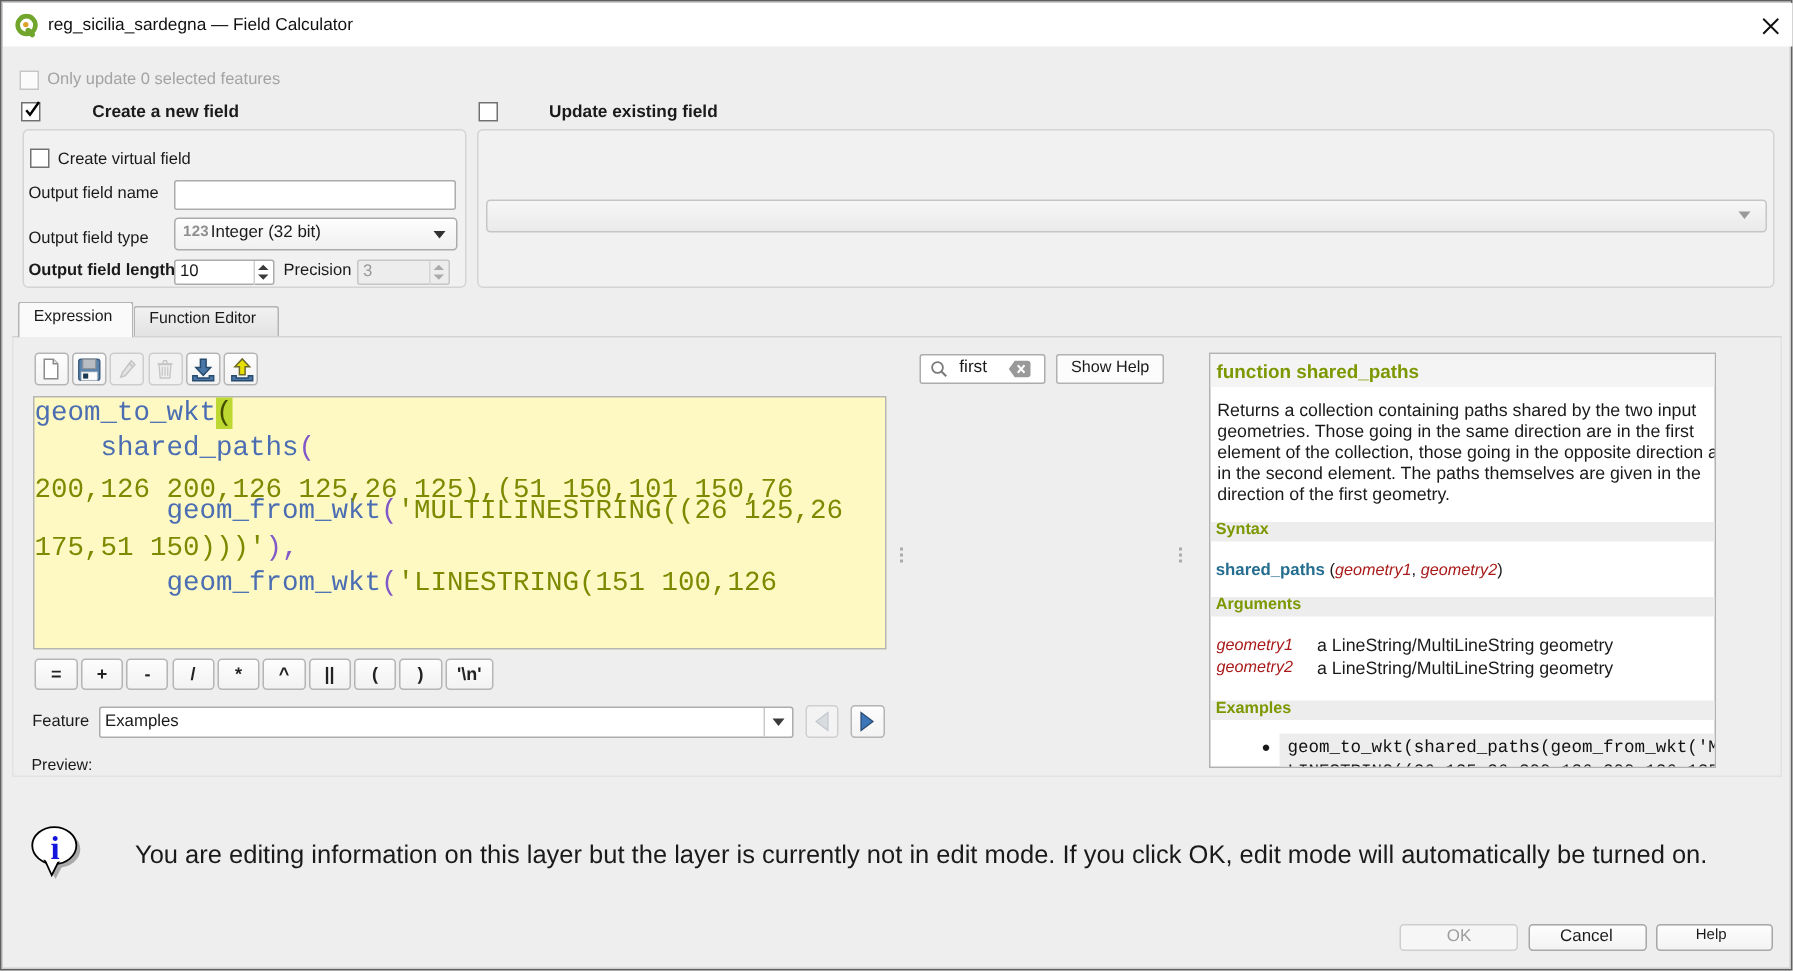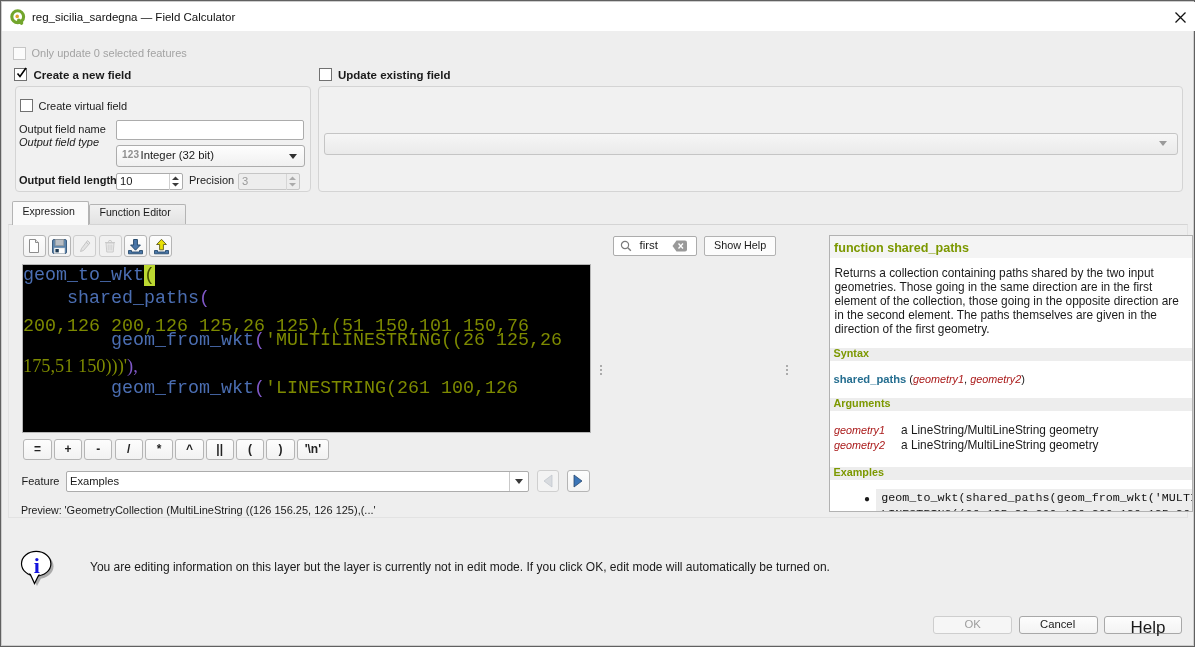--- a/index.html
+++ b/index.html
@@ -4,38 +4,38 @@
 <style>
   html,body{margin:0;padding:0;}
   body{width:1195px;height:647px;overflow:hidden;font-family:"Liberation Sans",sans-serif;font-size:11px;color:#1a1a1a;}
   .abs{position:absolute;}
   #win{position:absolute;left:0;top:0;width:1195px;height:647px;background:#eeeeee;border:1px solid #606060;box-sizing:border-box;box-shadow:inset 0 0 0 1px rgba(130,130,130,0.30);}
   #titlebar{position:absolute;left:1px;top:1px;width:1193px;height:29px;background:#ffffff;}
   .cb{position:absolute;width:13px;height:13px;background:#fff;border:1px solid #717171;box-sizing:border-box;}
   .cb.dis{border-color:#c6c6c6;background:#fbfbfb;}
   .grp{position:absolute;background:#f1f1f1;border:1px solid #d4d4d4;border-radius:4px;box-sizing:border-box;}
   .lbl{position:absolute;white-space:nowrap;}
-  .b{font-weight:bold;font-size:11.5px;}
+  .b{font-weight:bold;font-size:11.5px;margin-left:28px;}
   .inp{position:absolute;background:#fff;border:1px solid #acacac;border-radius:2px;box-sizing:border-box;}
   .combo{position:absolute;background:linear-gradient(#fefefe,#f0f0f0);border:1px solid #acacac;border-radius:3px;box-sizing:border-box;}
   .combo.dis{background:linear-gradient(#f6f6f6,#eaeaea);border-color:#c5c5c5;}
   .spin{position:absolute;background:#fff;border:1px solid #acacac;border-radius:2px;box-sizing:border-box;}
   .spin.dis{background:#ededed;border-color:#c6c6c6;}
   .tri-d{position:absolute;width:0;height:0;border-left:4px solid transparent;border-right:4px solid transparent;border-top:5px solid #303030;}
   .btn{position:absolute;background:linear-gradient(#fdfdfd,#f3f3f3);border:1px solid #b5b5b5;border-radius:3px;box-sizing:border-box;text-align:center;}
   .opbtn{position:absolute;height:21px;background:linear-gradient(#fdfdfd,#f2f2f2);border:1px solid #b5b5b5;border-radius:3px;box-sizing:border-box;text-align:center;font-size:12px;font-weight:bold;color:#222;line-height:19px;}
-  #editor{position:absolute;left:20.5px;top:263px;width:569px;height:169px;background:#000000;border:1px solid #b5b5b5;box-sizing:border-box;padding-left:36px;}
+  #editor{position:absolute;left:20.5px;top:263px;width:569px;height:169px;background:#fef9c3;border:1px solid #b5b5b5;box-sizing:border-box;padding-left:36px;}
   .cl{position:absolute;left:0.5px;white-space:pre;font-family:"Liberation Mono",monospace;font-size:18.34px;line-height:22.5px;height:22.5px;}
   .fn{color:#4b6eb2;}
   .pu{color:#8058c8;}
   .st{color:#7d8a00;}
   .hl{background:#bcd831;color:#454e00;}
   #tree{position:absolute;left:611px;top:262px;width:170.5px;height:249px;background:#fff;border:1px solid #b2b2b2;box-sizing:border-box;font-size:11.8px;}
   .trow{position:absolute;white-space:nowrap;line-height:14px;}
-  #help{position:absolute;left:828px;top:234px;width:364px;height:277px;background:#fff;border:1px solid #b2b2b2;box-sizing:border-box;overflow:hidden;font-size:11.85px;}
+  #help{position:absolute;left:805px;top:234px;width:338px;height:277px;background:#fff;border:1px solid #b2b2b2;box-sizing:border-box;overflow:hidden;font-size:11.85px;}
   .hbar{position:absolute;left:0;background:#ededed;}
   .holive{color:#7c9800;font-weight:bold;font-size:10.8px;}
   .hred{color:#aa1a1a;font-style:italic;}
 </style>
 </head>
 <body>
 <div id="win">
   <div id="titlebar">
     <svg class="abs" style="left:8px;top:7px;" width="17" height="17" viewBox="0 0 17 17">
       <circle cx="7.7" cy="7.7" r="5.9" fill="none" stroke="#72a52c" stroke-width="3.1"></circle>
@@ -58,21 +58,21 @@
   <div class="lbl b" style="left:32.5px;top:68px;">Create a new field</div>
 
   <div class="cb" style="left:318px;top:67px;"></div>
   <div class="lbl b" style="left:337px;top:68px;">Update existing field</div>
 
   <div class="grp" style="left:14px;top:85px;width:295.5px;height:106px;"></div>
   <div class="cb" style="left:18.5px;top:98px;"></div>
   <div class="lbl" style="left:37.5px;top:98.5px;">Create virtual field</div>
   <div class="lbl" style="left:18px;top:122px;">Output field name</div>
   <div class="inp" style="left:114.5px;top:119px;width:188px;height:20px;"></div>
-  <div class="lbl" style="left:18px;top:135px;font-style:italic;">Output field type</div>
+  <div class="lbl" style="left:18px;top:152px;">Output field type</div>
   <div class="combo" style="left:114.5px;top:143.5px;width:189px;height:22px;"></div>
   <div class="lbl" style="left:121px;top:147.5px;color:#8f8f8f;font-size:10px;font-weight:bold;letter-spacing:0.2px;">123</div>
   <div class="lbl" style="left:139.5px;top:147.5px;font-size:11.3px;">Integer (32 bit)</div>
   <div class="tri-d" style="left:288px;top:152.5px;"></div>
   <div class="lbl" style="left:18px;top:173px;font-weight:bold;">Output field length</div>
   <div class="spin" style="left:114.5px;top:172px;width:67px;height:17px;"></div>
   <div class="lbl" style="left:119px;top:173.5px;font-size:11.2px;">10</div>
   <div class="abs" style="left:167.5px;top:172.5px;width:1px;height:16px;background:#d0d0d0;"></div>
   <svg class="abs" style="left:170px;top:175px;" width="9" height="11" viewBox="0 0 9 11">
       <path d="M1 4 L4.5 0.5 L8 4 Z" fill="#3a3a3a"></path>
@@ -131,22 +131,22 @@
   <svg class="abs" style="left:151.5px;top:236.5px;" width="17" height="17" viewBox="0 0 17 17">
     <path d="M6.6 11.8 V6.5 H3.6 L8.5 1.3 L13.4 6.5 H10.4 V11.8 Z" fill="#e8e004" stroke="#6d6a27" stroke-width="1"></path>
     <path d="M1.5 12.5 H4.5 V14 H12.5 V12.5 H15.5 V15.8 H1.5 Z" fill="#4a76a8" stroke="#274b6d" stroke-width="0.9"></path>
   </svg>
 
   <div id="editor">
     <div class="cl" style="top:0px;"><span class="fn">geom_to_wkt</span><span class="hl">(</span></div>
     <div class="cl" style="top:22.5px;">    <span class="fn">shared_paths</span><span class="pu">(</span></div>
     <div class="cl" style="top:45px;margin-top:20px;">        <span class="fn">geom_from_wkt</span><span class="pu">(</span><span class="st">'MULTILINESTRING((26 125,26</span></div>
     <div class="cl" style="top:51px;"><span class="st">200,126 200,126 125,26 125),(51 150,101 150,76</span></div>
-    <div class="cl" style="top:90px;font-family:Liberation Serif, serif;"><span class="st">175,51 150)))'</span><span class="pu">),</span></div>
-    <div class="cl" style="top:112.5px;">        <span class="fn">geom_from_wkt</span><span class="pu">(</span><span class="st">'LINESTRING(261 100,126</span></div>
+    <div class="cl" style="top:90px;"><span class="st">175,51 150)))'</span><span class="pu">),</span></div>
+    <div class="cl" style="top:112.5px;">        <span class="fn">geom_from_wkt</span><span class="pu">(</span><span class="st">'LINESTRING(151 100,126</span></div>
   </div>
 
   <div class="opbtn" style="left:22.4px;top:438px;width:28.4px;">=</div>
   <div class="opbtn" style="left:52.8px;top:438px;width:28.4px;">+</div>
   <div class="opbtn" style="left:83.1px;top:438px;width:28.4px;">-</div>
   <div class="opbtn" style="left:113.5px;top:438px;width:28.4px;">/</div>
   <div class="opbtn" style="left:143.8px;top:438px;width:28.4px;">*</div>
   <div class="opbtn" style="left:174.2px;top:438px;width:28.4px;">^</div>
   <div class="opbtn" style="left:204.5px;top:438px;width:28.4px;">||</div>
   <div class="opbtn" style="left:234.9px;top:438px;width:28.4px;">(</div>
@@ -161,21 +161,20 @@
   <div class="btn" style="left:535.5px;top:469px;width:22.5px;height:22px;border-color:#cfcfcf;background:#f3f3f3;"></div>
   <svg class="abs" style="left:540px;top:473px;" width="14" height="14" viewBox="0 0 14 14">
       <path d="M11 1 L3 7 L11 13 Z" fill="#d8dbdf" stroke="#c3c8ce" stroke-width="0.8"></path>
     </svg>
   <div class="btn" style="left:566px;top:469px;width:22.5px;height:22px;"></div>
   <svg class="abs" style="left:570px;top:473px;" width="14" height="14" viewBox="0 0 14 14">
       <path d="M3 1 L11 7 L3 13 Z" fill="#3c76b8" stroke="#28496e" stroke-width="0.8"></path>
     </svg>
 
   <div class="lbl" style="left:20px;top:503px;font-size:10.6px;">Preview:</div>
-  <div class="lbl" style="left:63.5px;top:502.5px;">'GeometryCollection (MultiLineString ((126 156.25, 126 125),(...'</div>
 
   <div class="inp" style="left:611.5px;top:234.5px;width:84px;height:20.5px;border-radius:2px;"></div>
   <svg class="abs" style="left:619px;top:238.5px;" width="12" height="12" viewBox="0 0 12 12">
       <circle cx="5" cy="5" r="3.6" fill="none" stroke="#7a7a7a" stroke-width="1.2"></circle>
       <path d="M7.8 7.8 L10.8 10.8" stroke="#7a7a7a" stroke-width="1.4"></path>
     </svg>
   <div class="lbl" style="left:638.5px;top:237.5px;font-size:11.5px;">first</div>
   <svg class="abs" style="left:671px;top:238.5px;" width="16" height="12" viewBox="0 0 16 12">
     <path d="M4.5 0.5 H13 a2 2 0 0 1 2 2 V9.5 a2 2 0 0 1 -2 2 H4.5 L0.5 6 Z" fill="#999999"></path>
     <path d="M6.5 3.5 L11 8.5 M11 3.5 L6.5 8.5" stroke="#fff" stroke-width="1.3"></path>
@@ -221,20 +220,20 @@
   </div>
 
   <svg class="abs" style="left:19px;top:549px;" width="42" height="42" viewBox="0 0 42 42">
     <ellipse cx="18.8" cy="16.2" rx="14.7" ry="12.3" fill="#aaaaaa"></ellipse>
     <path d="M12 26 L17 36 L22 26.5 Z" fill="#aaaaaa"></path>
     <ellipse cx="16.2" cy="13.7" rx="14.7" ry="12.3" fill="#fff" stroke="#000" stroke-width="1.2"></ellipse>
     <path d="M9.5 22.5 L14.5 33.5 L19.5 23.5 Z" fill="#fff" stroke="#000" stroke-width="1.2"></path>
     <ellipse cx="16.2" cy="13.7" rx="13.4" ry="11" fill="#fff"></ellipse>
     <text x="16.8" y="22.5" text-anchor="middle" font-family="Liberation Serif,serif" font-size="22" font-weight="bold" fill="#1414dd">i</text>
   </svg>
-  <div class="lbl" style="left:89px;top:559px;font-size:12px;">You are editing information on this layer but the layer is currently not in edit mode. If you click OK, edit mode will automatically be turned on.</div>
+  <div class="lbl" style="left:89px;top:559px;font-size:17px;">You are editing information on this layer but the layer is currently not in edit mode. If you click OK, edit mode will automatically be turned on.</div>
   <div class="btn" style="left:932px;top:614.5px;width:79px;height:18px;background:#f6f6f6;border-color:#cecece;"></div>
   <div class="lbl" style="left:963.5px;top:617px;color:#9d9d9d;font-size:11.3px;">OK</div>
   <div class="btn" style="left:1018px;top:614.5px;width:78.5px;height:18.5px;border-color:#a8a8a8;"></div>
   <div class="lbl" style="left:1039px;top:617px;font-size:11.3px;">Cancel</div>
   <div class="btn" style="left:1103px;top:614.5px;width:78px;height:18.5px;border-color:#a8a8a8;"></div>
-  <div class="lbl" style="left:1129.5px;top:617px;font-size:17px;">Help</div>
+  <div class="lbl" style="left:1129.5px;top:617px;font-size:10px;">Help</div>
 </div>
 
 </body></html>

